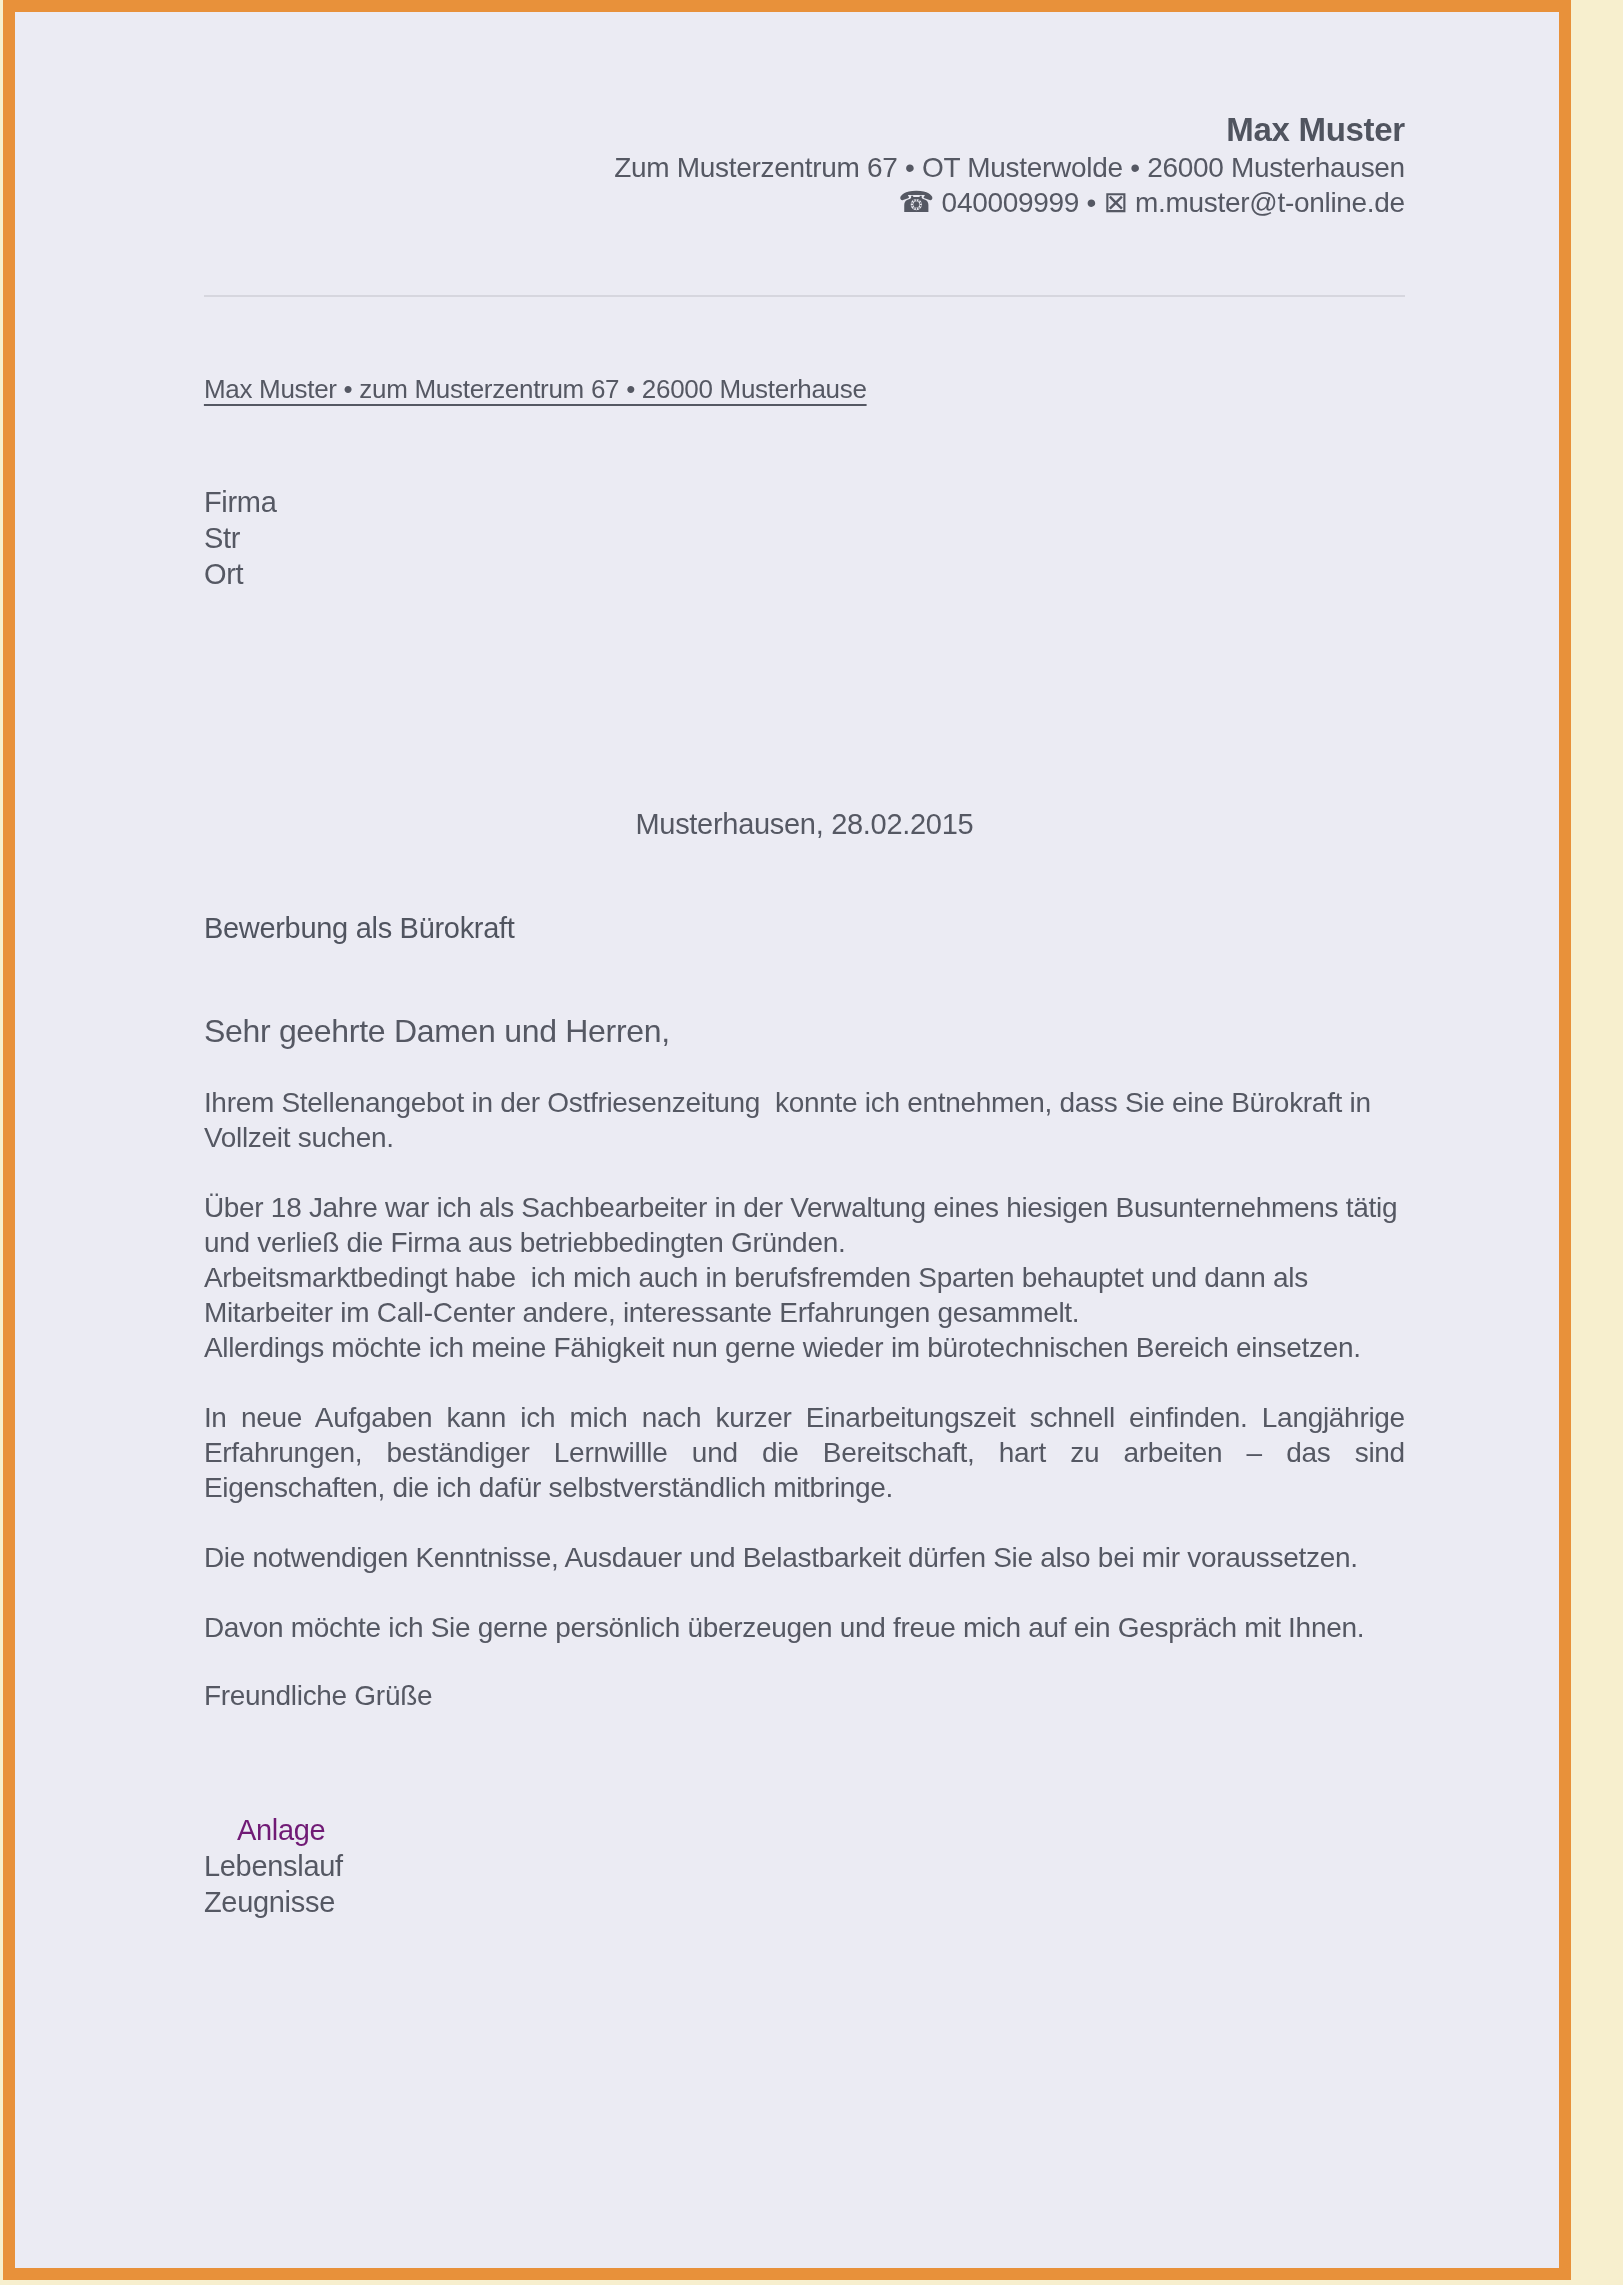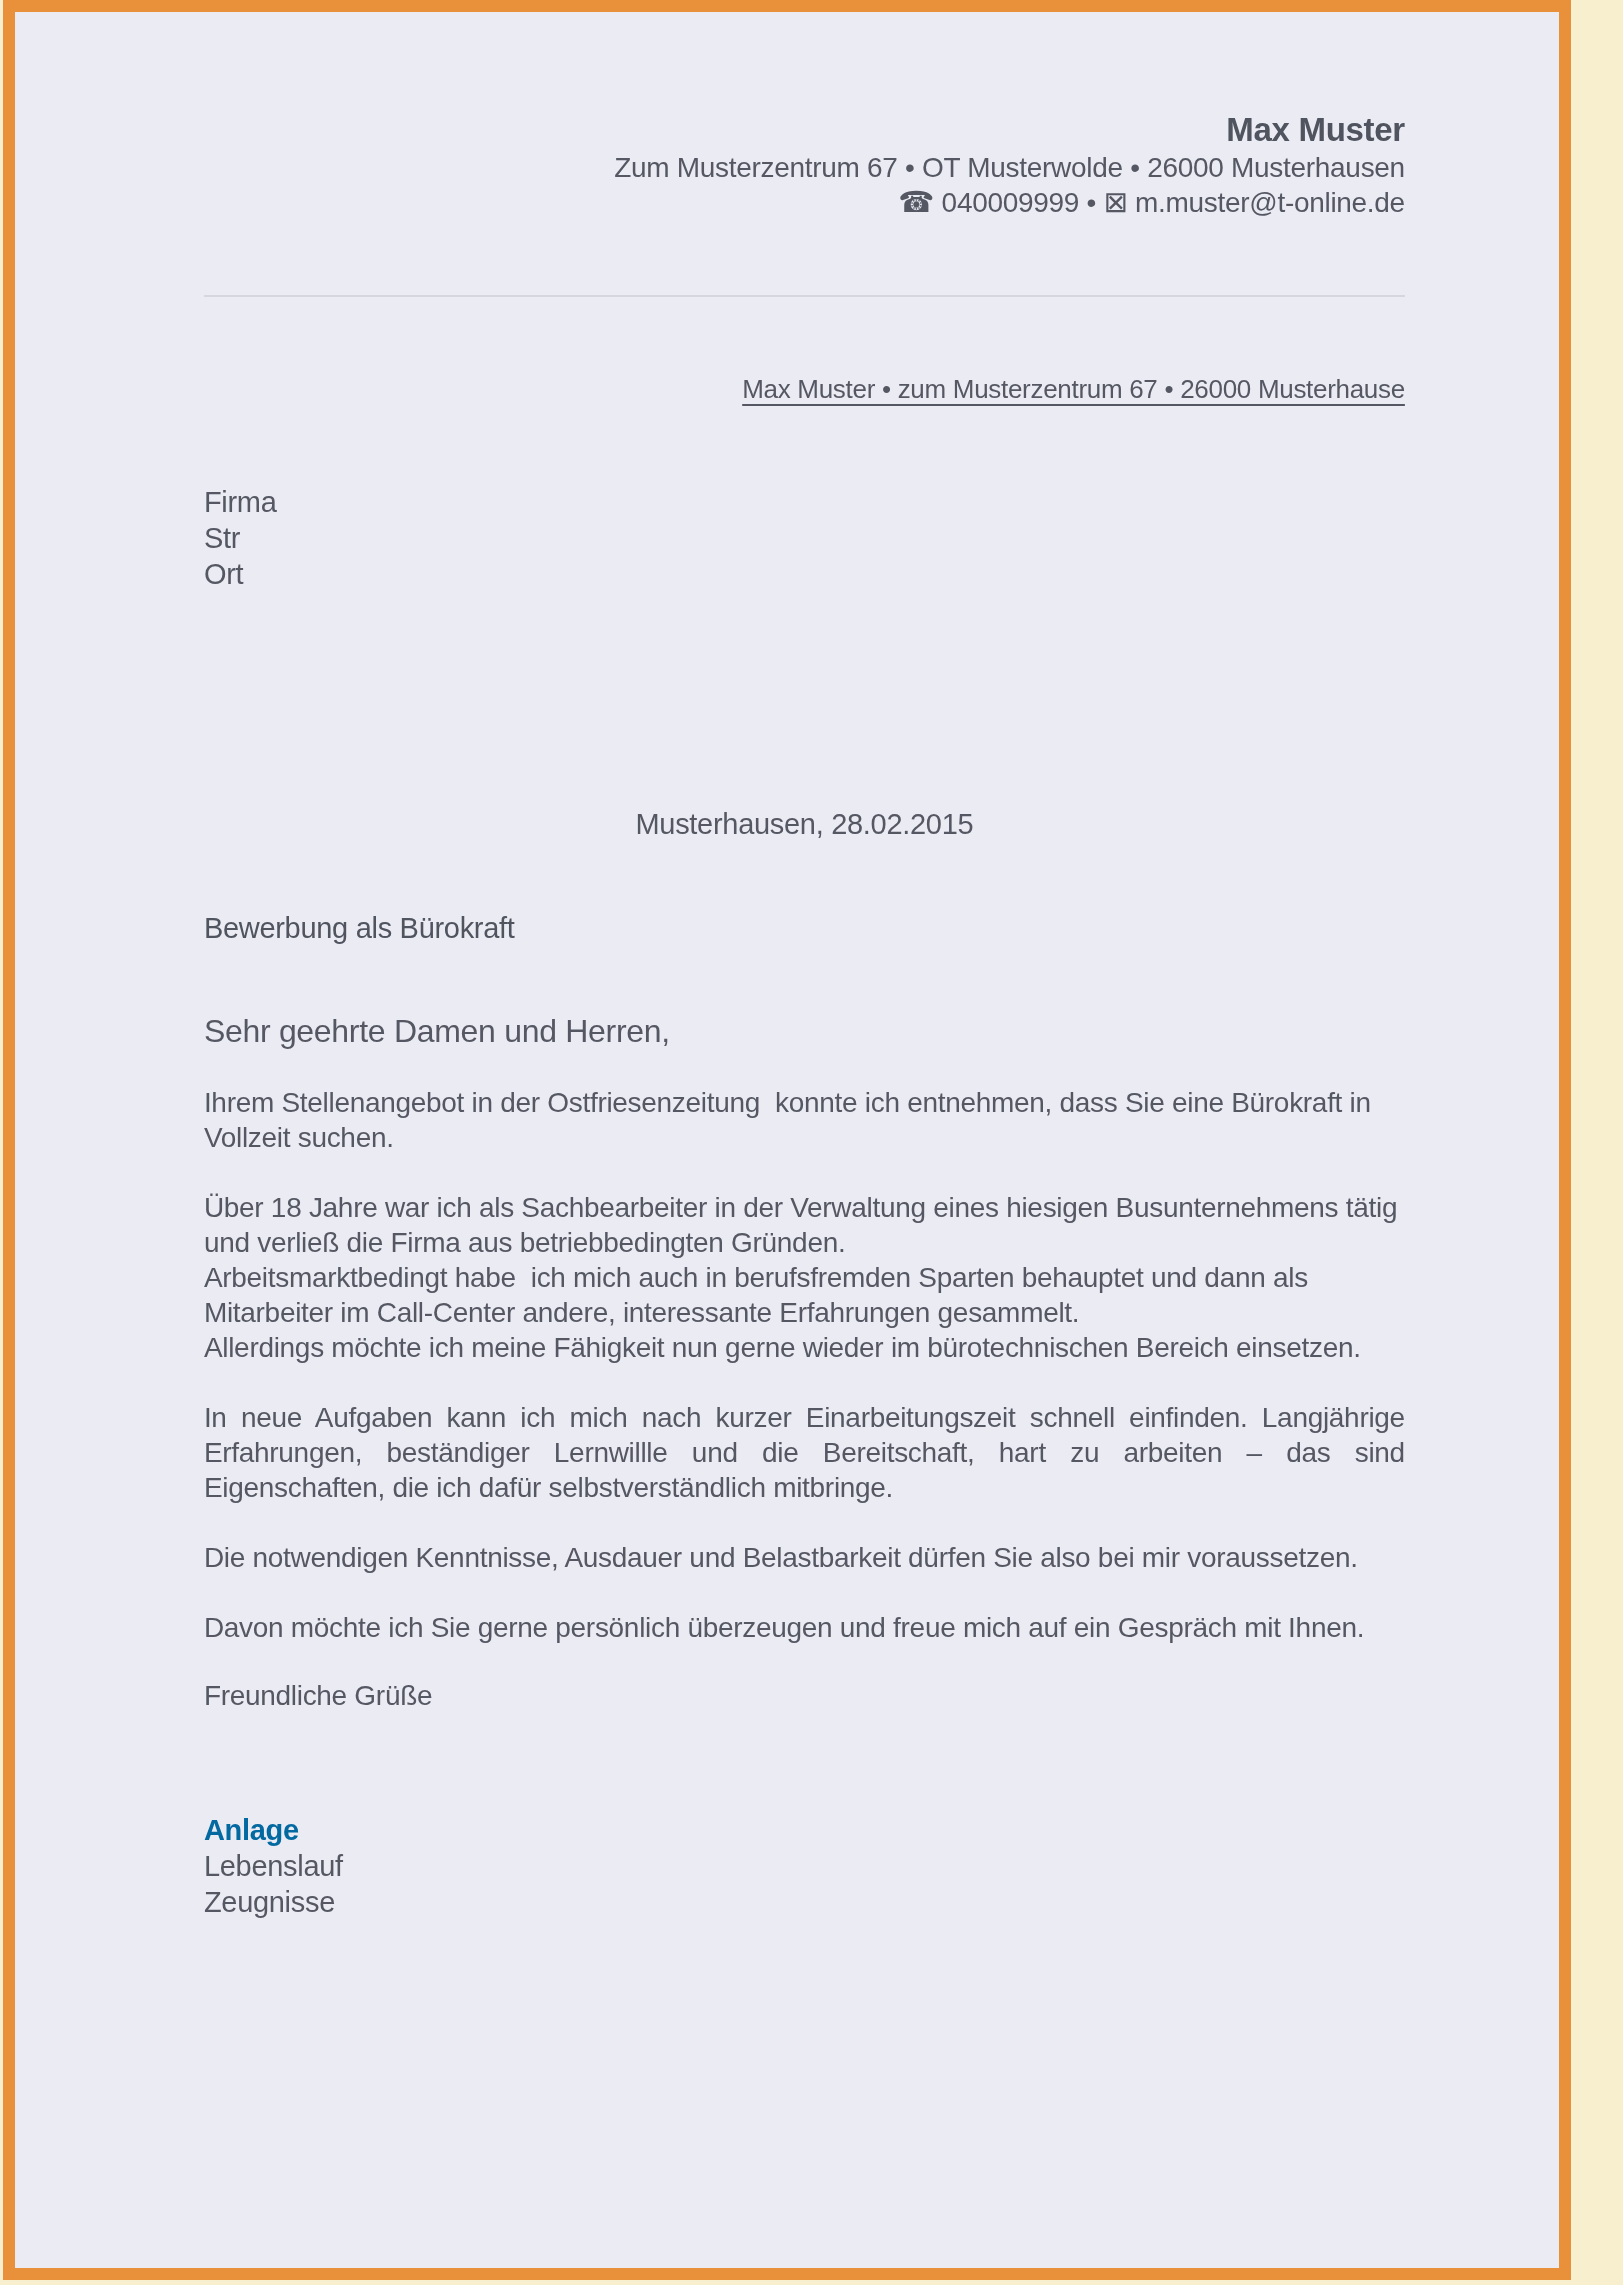--- a/index.html
+++ b/index.html
@@ -41,21 +41,20 @@
   .rule {
     border: 0;
     border-top: 2.9px solid #D6D6DE;
     margin: 75px 0 0 0;
   }
   .sender-line {
     margin-top: 77px;
     font-size: 26px;
     text-decoration: underline;
     text-underline-offset: 5.8px;
-    text-align: right;
   }
   .recipient {
     margin-top: 79px;
     font-size: 29px;
     line-height: 36px;
   }
   .date-line {
     margin-top: 216px;
     text-align: center;
     font-size: 29px;
@@ -85,22 +84,23 @@
   .closing {
     margin-top: 35px;
     font-size: 28px;
   }
   .enclosures {
     margin-top: 100px;
     font-size: 29px;
     line-height: 36px;
   }
   .enclosures .title {
-    font-weight: bold;
-    color: #0369a1;
+    font-weight: normal;
+    color: #701a75;
+    margin-left: 33px;
   }
 </style>
 </head>
 <body>
 
 <div class="paper">
 
   <div class="header-block">
     <div class="header-name">Max Muster</div>
     <div>Zum Musterzentrum 67 • OT Musterwolde • 26000 Musterhausen</div>

